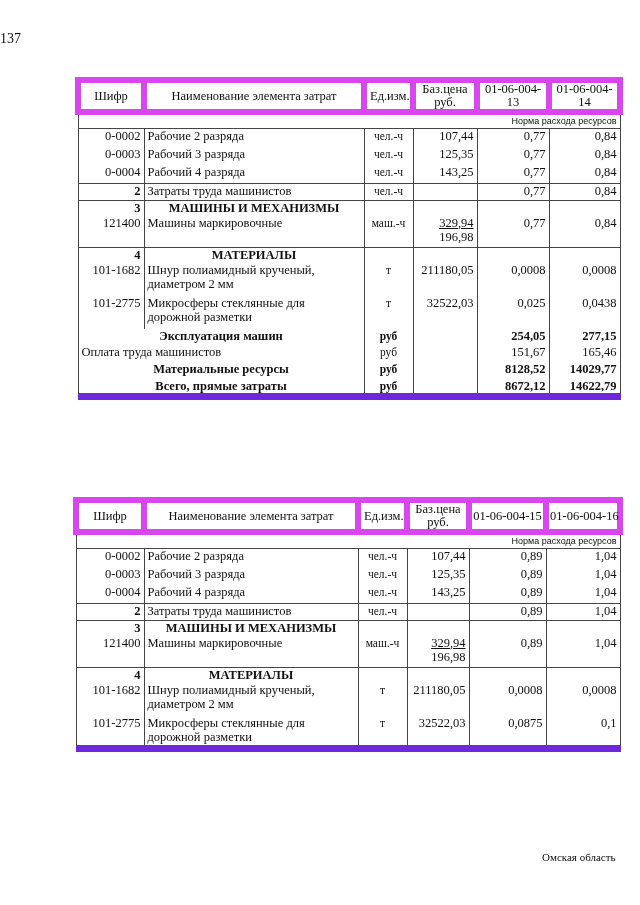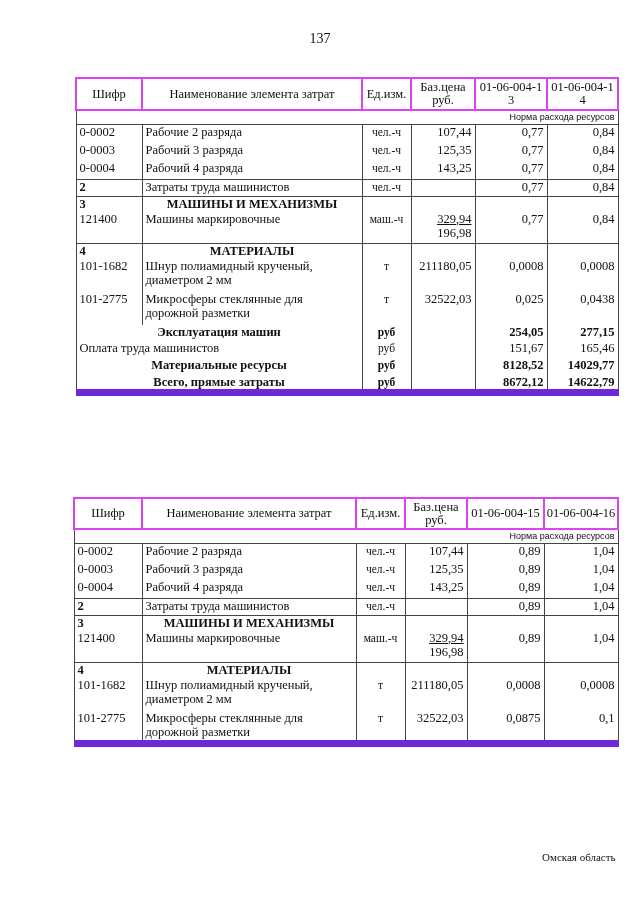--- a/index.html
+++ b/index.html
@@ -1,30 +1,30 @@
 <!DOCTYPE html>
 <html><head>
 <meta charset="utf-8">
 <style>
   html, body { margin:0; padding:0; background:#ffffff; }
   body { width:640px; height:905px; position:relative; overflow:hidden;
          font-family:"Liberation Serif", serif; color:#111; }
-  .page-num { position:absolute; top:31px; left:0; width:640px; text-align:center; font-size:14px; }
+  .page-num { position:absolute; top:31px; left:0; width:640px; font-size:14px; }
   .footer { position:absolute; top:851px; left:542px; font-size:11px; }
 
   table.est { position:absolute; border-collapse:collapse; table-layout:fixed;
               font-size:12.5px; line-height:14px; }
   table.est td, table.est th { padding:0 3px; vertical-align:top; border-left:1px solid #444; border-right:1px solid #444; }
-  table.est th { font-weight:normal; text-align:center; vertical-align:middle; border:2px solid #d946ef; font-size:12.5px; line-height:13px; }
+  table.est th { font-weight:normal; text-align:center; vertical-align:middle; border:6px solid #d946ef; font-size:12.5px; line-height:13px; }
   .t1 { left:75px; top:77px; width:542px; }
   .t2 { left:73px; top:497px; width:544px; }
 
   .norm-row td { border:1px solid #444; text-align:right; font-family:"Liberation Sans", sans-serif;
                  font-size:9px; height:13px; line-height:13px; padding-right:4px; vertical-align:middle; }
-  td.code { text-align:left; }
+  td.code { text-align:right; }
   td.unit { text-align:center; font-size:11.5px; }
   td.num  { text-align:right; }
   .sep-bottom td { border-bottom:1px solid #444; }
   .bold { font-weight:bold;text-align:center; }
   .u { text-decoration:underline; }
   td.cell-summary-name { padding-left:16px; }
   td.cell-summary-sub { padding-left:16px; font-size:11.5px; }
   .last td { border-bottom:7px solid #6d28d9; }
 </style>
 </head>

